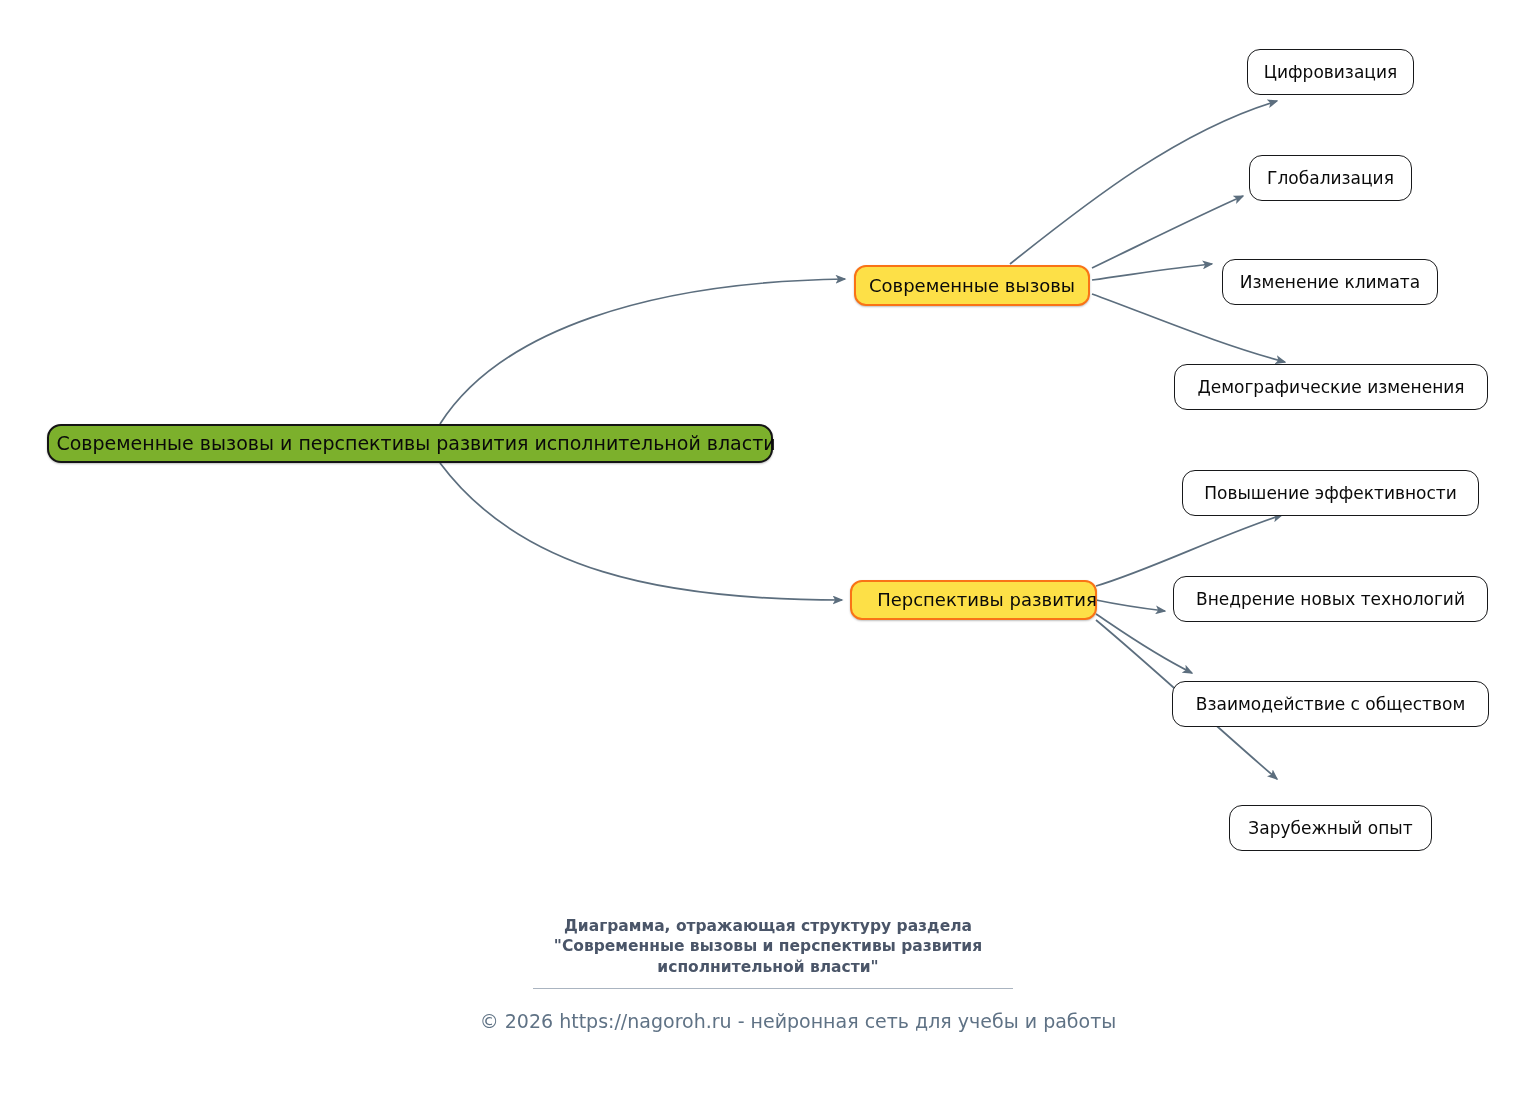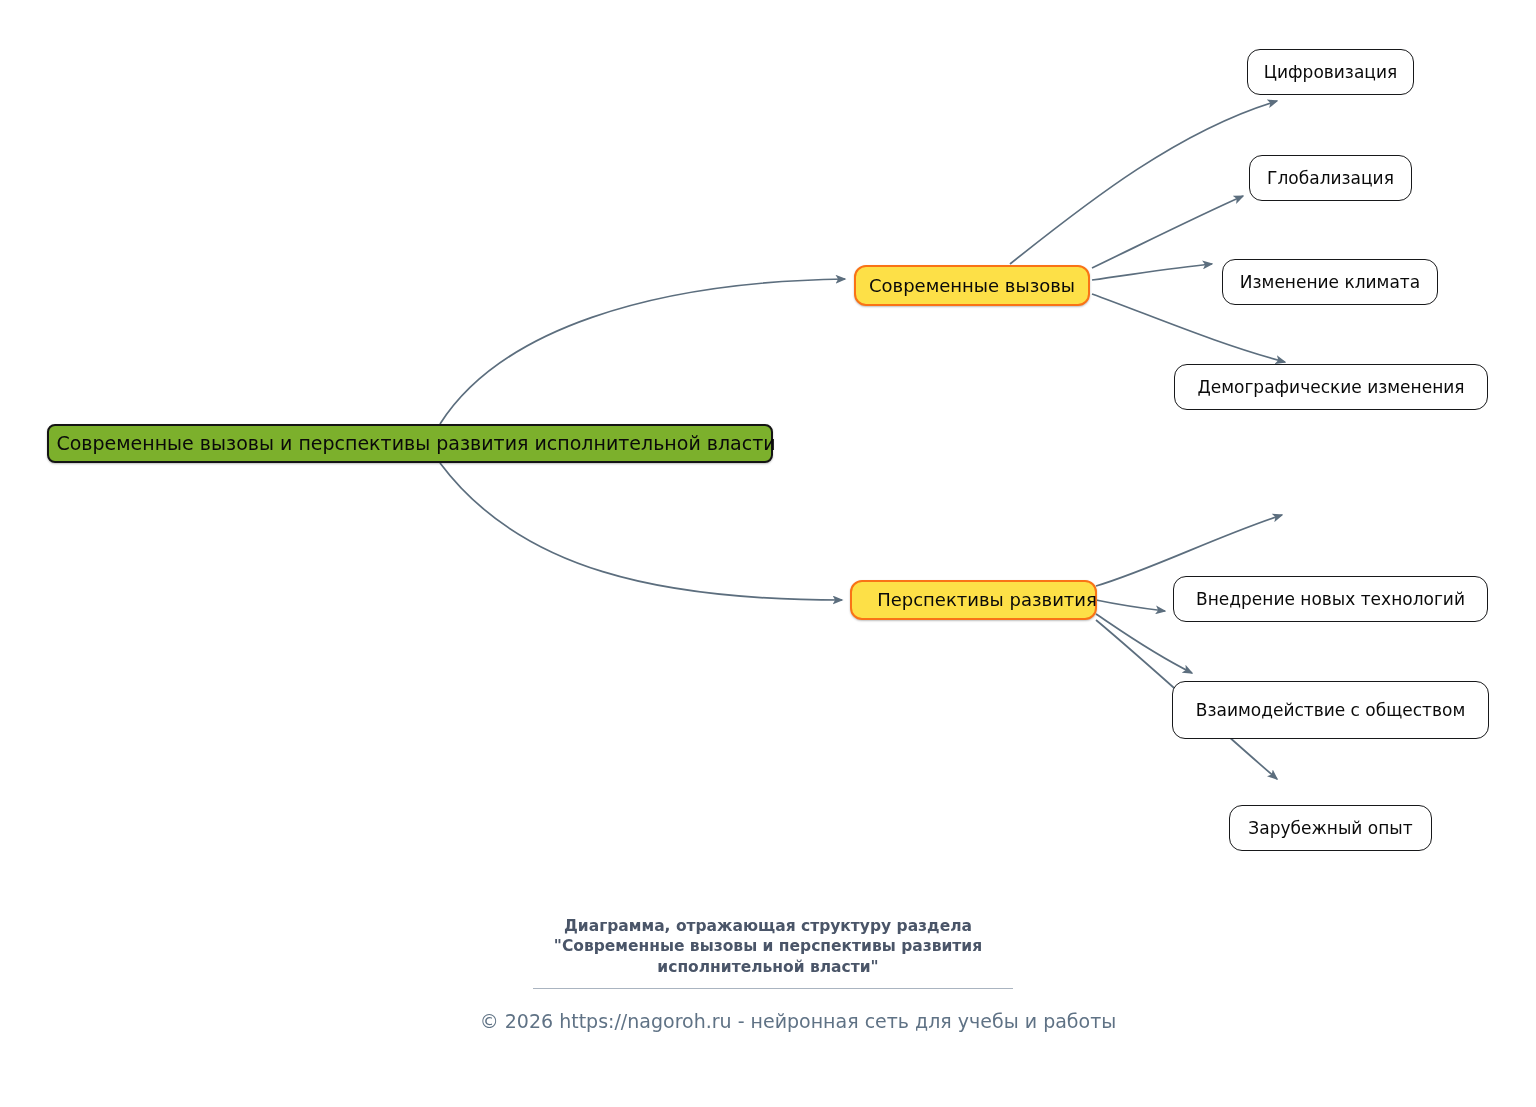--- a/index.html
+++ b/index.html
@@ -30,21 +30,21 @@
     align-items: center;
     justify-content: center;
     text-align: left;
     white-space: nowrap;
     color: #0a0a0a;
     line-height: 1;
   }
   .node-root {
     background: #7cb02c;
     border: 2px solid #141414;
-    border-radius: 8px;
+    border-radius: 14px;
     font-size: 19px;
     box-shadow: 0 1px 2px rgba(0,0,0,0.25);
     padding-left: 12px;
   }
   .node-branch {
     background: #fde047;
     border: 2px solid #f97316;
     border-radius: 12px;
     font-size: 18px;
     font-weight: 500;
@@ -123,24 +123,25 @@
   <div class="node node-branch" style="left:850px; top:580px; width:247px; height:40px;padding-left:27px;">Перспективы развития</div>
 
   <div class="node node-leaf" style="left:1247px; top:49px; width:167px; height:46px;">Цифровизация</div>
 
   <div class="node node-leaf" style="left:1249px; top:155px; width:163px; height:46px;">Глобализация</div>
 
   <div class="node node-leaf" style="left:1222px; top:259px; width:216px; height:46px;">Изменение климата</div>
 
   <div class="node node-leaf" style="left:1174px; top:364px; width:314px; height:46px;">Демографические изменения</div>
 
+  <div class="node node-leaf" style="left:1182px; top:470px; width:297px; height:46px;">Повышение эффективности</div>
 
   <div class="node node-leaf" style="left:1173px; top:576px; width:315px; height:46px;">Внедрение новых технологий</div>
 
-  <div class="node node-leaf" style="left:1172px; top:681px; width:317px; height:58px;">Взаимодействие с обществом</div>
+  <div class="node node-leaf" style="left:1172px; top:681px; width:317px; height:46px;">Взаимодействие с обществом</div>
 
   <div class="node node-leaf" style="left:1229px; top:787px; width:203px; height:46px;margin-top:18px;">Зарубежный опыт</div>
 
   <div id="caption">
     <span class="cap-line">Диаграмма, отражающая структуру раздела</span>
     <span class="cap-line">"Современные вызовы и перспективы развития</span>
     <span class="cap-line">исполнительной власти"</span>
   </div>
 
   <div id="rule"></div>

